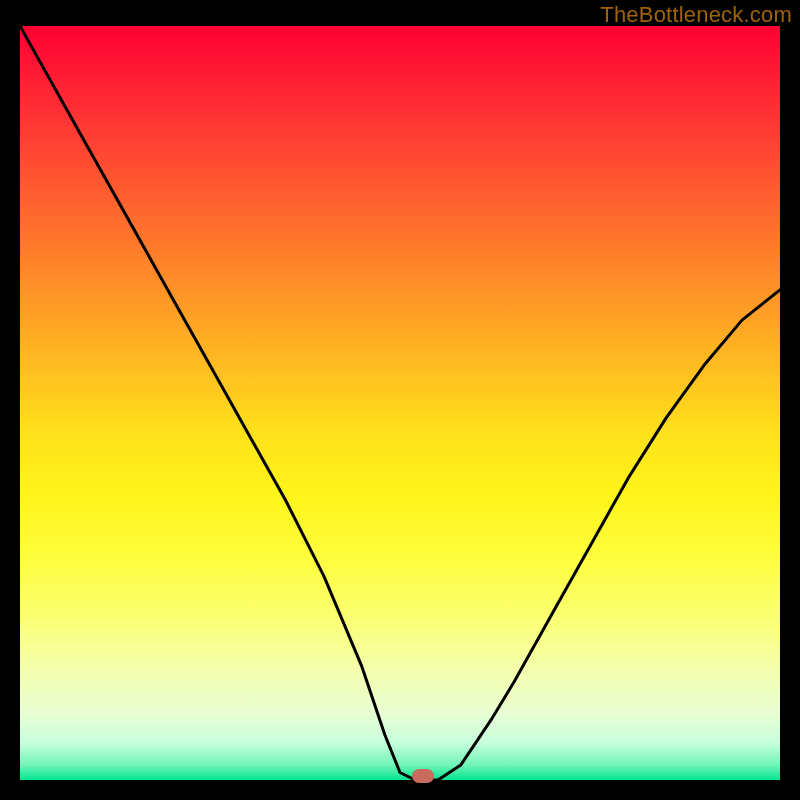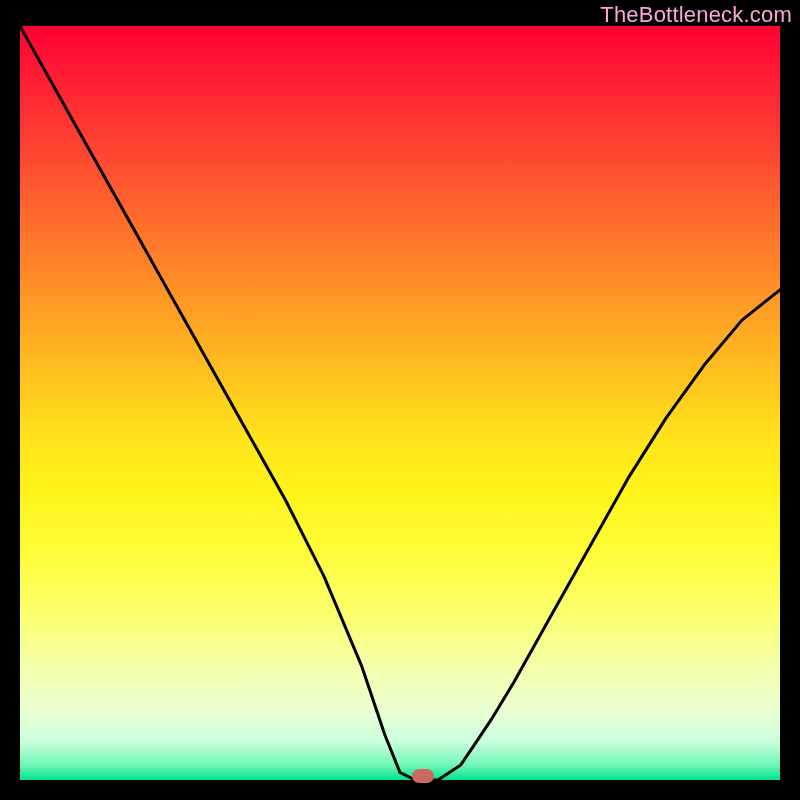--- a/index.html
+++ b/index.html
@@ -8,21 +8,21 @@
     height: 800px;
     background: #000;
     position: relative;
     font-family: Arial, sans-serif;
     overflow: hidden;
   }
   .watermark {
     position: absolute;
     top: 2px;
     right: 8px;
-    color: #f9a8d4;
+    color: #a16207;
     font-size: 22px;
     font-weight: 500;
     z-index: 10;
     letter-spacing: 0.2px;
   }
   .plot-area {
     position: absolute;
     left: 20px;
     top: 26px;
     width: 760px;

